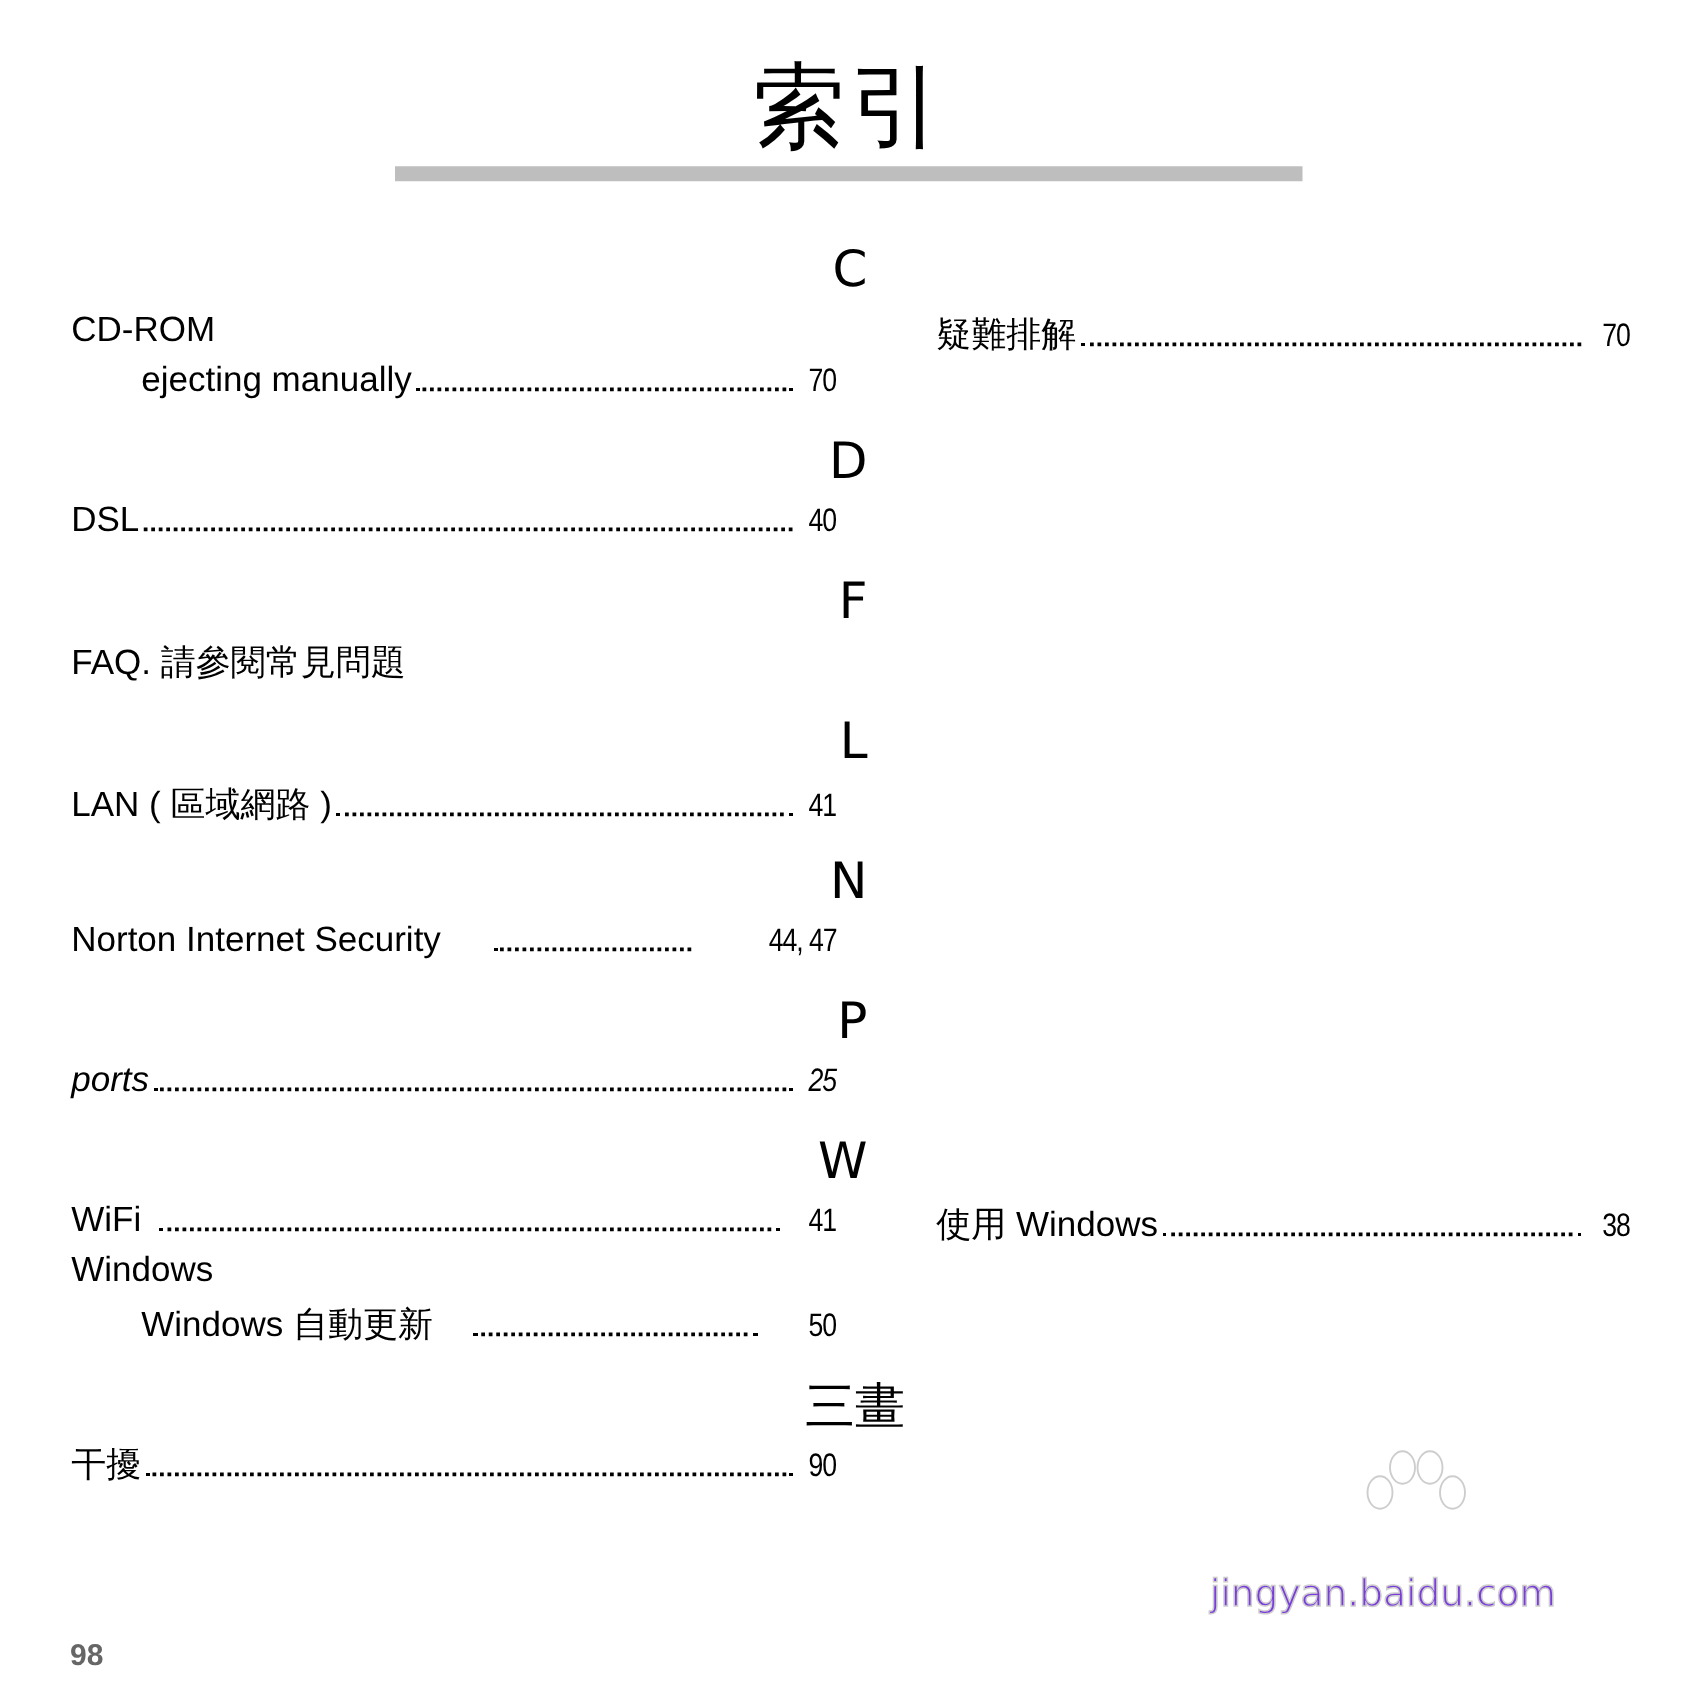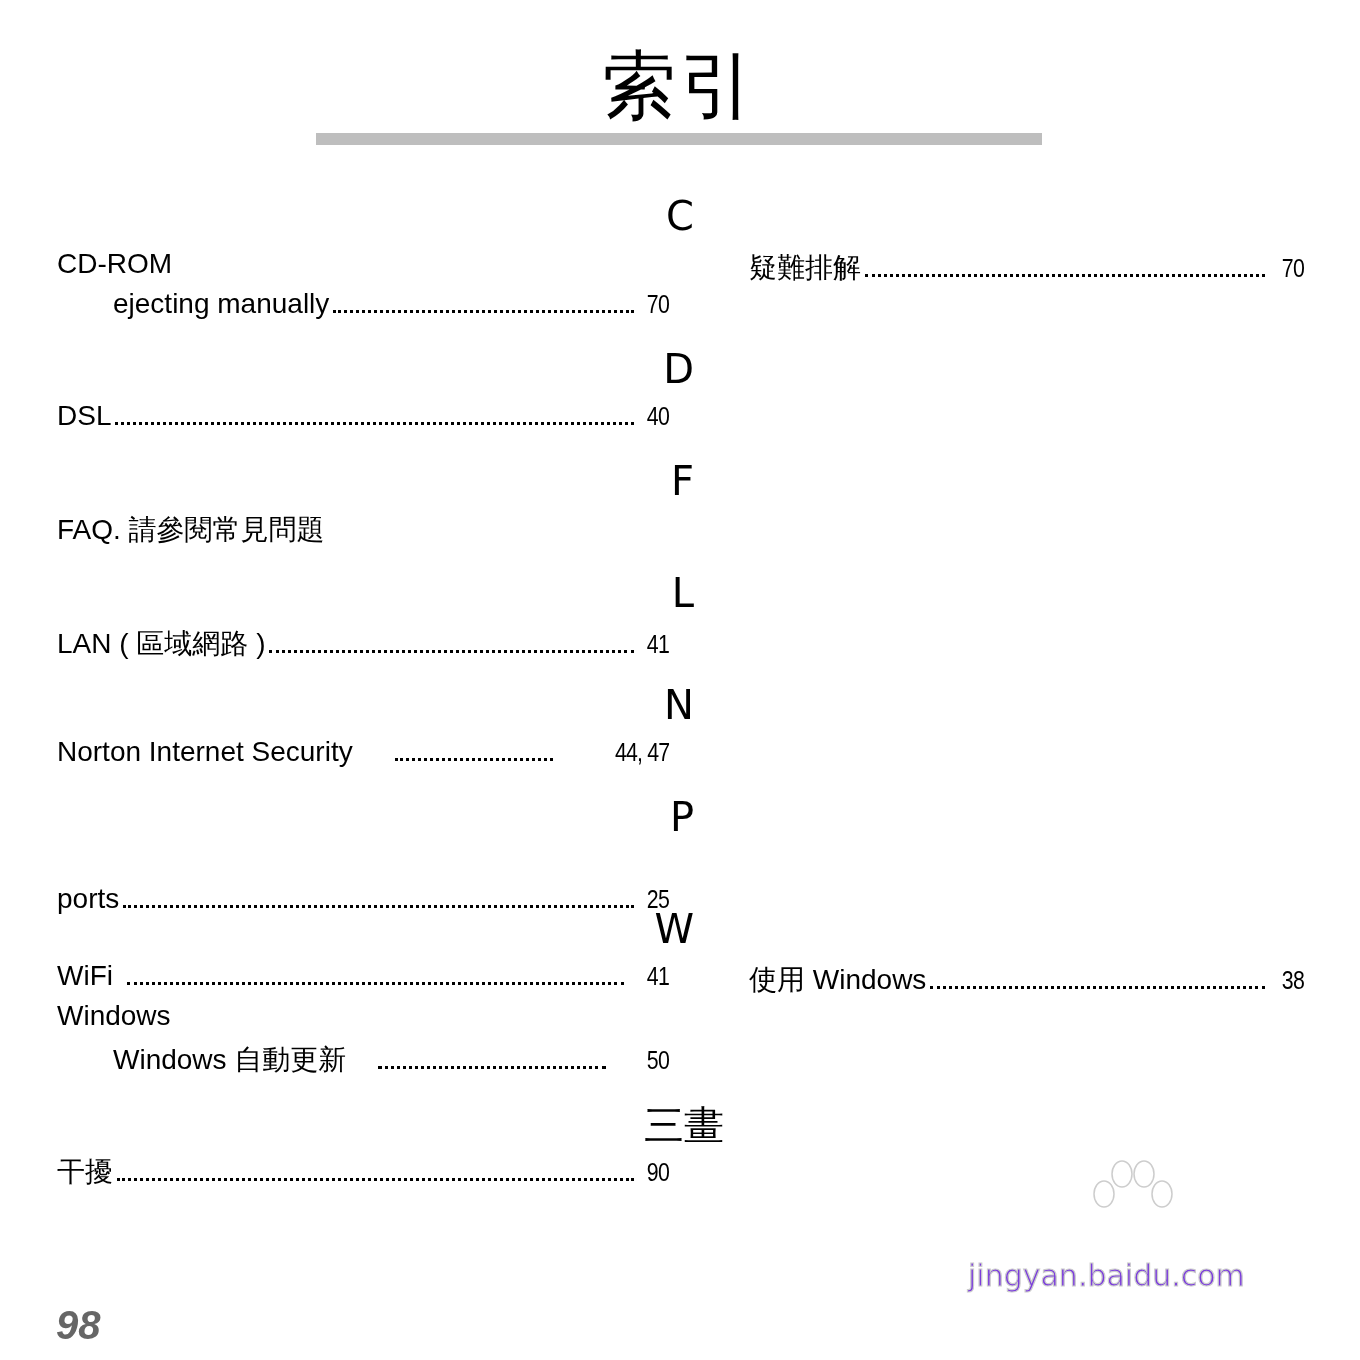--- a/index.html
+++ b/index.html
@@ -5,21 +5,21 @@
   html, body { margin: 0; padding: 0; background: #ffffff; }
   body { width: 1360px; height: 1360px; position: relative; overflow: hidden; color: #000; font-family: "Liberation Sans", sans-serif; }
   .title { position: absolute; left: 0; width: 1360px; top: 42px; text-align: center; font-family: "DejaVu Sans", sans-serif; font-size: 74px; font-weight: 300; line-height: 86px; letter-spacing: 4px; }
   .title-rule { position: absolute; left: 316px; top: 133px; width: 726px; height: 12px; background: #bebebe; }
   .letter { position: absolute; font-family: "DejaVu Sans", sans-serif; font-size: 40px; line-height: 44px; text-align: right; right: 666px; width: 120px; }
   .entry { position: absolute; display: flex; align-items: baseline; font-size: 28px; line-height: 34px; white-space: nowrap; }
   .entry .term { flex: 0 0 auto; }
   .entry .leader { flex: 1 1 auto; margin: 0 8px 0 4px; border-bottom: 3px dotted #000; height: 0; align-self: flex-end; position: relative; top: -8px; }
   .entry .page { flex: 0 0 auto; font-family: "Liberation Sans", sans-serif; font-size: 26px; transform: scaleX(0.82); transform-origin: right; letter-spacing: -1px; }
   .heading { position: absolute; font-size: 28px; line-height: 34px; white-space: nowrap; }
-  .page-number { position: absolute; left: 56px; top: 1306px; font-size: 40px; font-weight: bold; color: #666666; line-height: 38px; font-style: italic; }
+  .page-number { position: absolute; left: 56px; top: 1306px; font-size: 24px; font-weight: bold; color: #666666; line-height: 38px; }
   .watermark { position: absolute; left: 962px; top: 1158px; width: 320px; height: 150px; color: #ffffff; opacity: 0.9; }
   .wm-logo { position: absolute; left: 0; top: 38px; font-family: "DejaVu Sans", sans-serif; font-weight: bold; font-size: 54px; line-height: 60px; color: #fff; -webkit-text-stroke: 1.5px #c8c8c8; letter-spacing: 2px; }
   .wm-url { position: absolute; left: 6px; top: 100px; font-family: "DejaVu Sans", sans-serif; font-size: 30px; line-height: 36px; color: #6d28d9; -webkit-text-stroke: 1.2px #c8c8c8; }
   .wm-paw { position: absolute; left: 112px; top: 0; width: 110px; height: 60px; }
 </style>
 </head>
 <body>
 
 <div>
 
@@ -52,21 +52,21 @@
   </div>
 
   <div class="letter" style="top:683px;">N</div>
   <div class="entry" style="left:57px; top:735px; width:612px;gap:38px;">
     <span class="term">Norton Internet Security</span>
     <span class="leader" style="margin-right:12px;"></span>
     <span class="page">44, 47</span>
   </div>
 
   <div class="letter" style="top:795px;">P</div>
-  <div class="entry" style="left:57px; top:882px; width:612px;">
+  <div class="entry" style="left:57px; top:847px; width:612px;font-style:italic;">
     <span class="term">ports</span>
     <span class="leader"></span>
     <span class="page">25</span>
   </div>
 
   <div class="letter" style="top:907px;">W</div>
   <div class="entry" style="left:57px; top:959px; width:612px;gap:10px;">
     <span class="term">WiFi</span>
     <span class="leader"></span>
     <span class="page">41</span>

